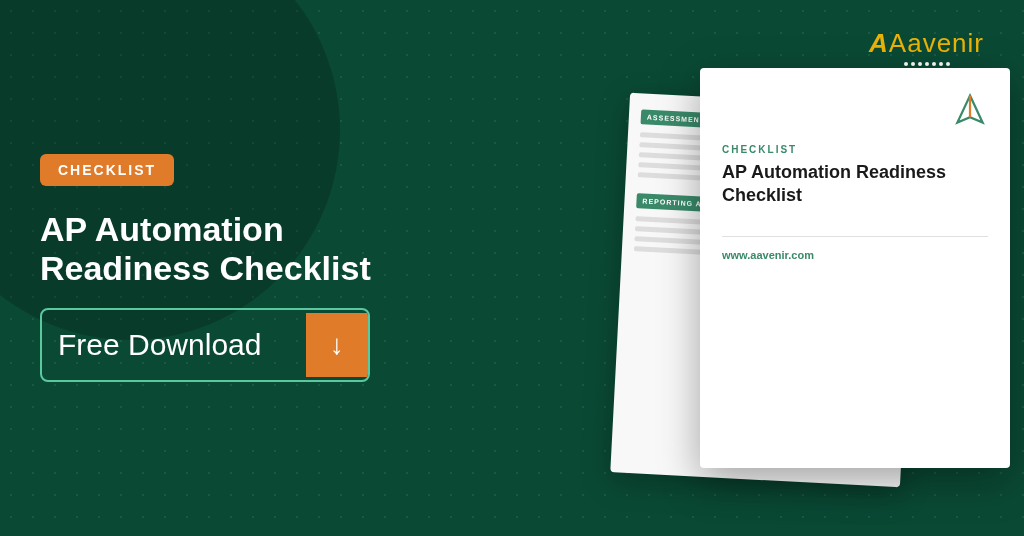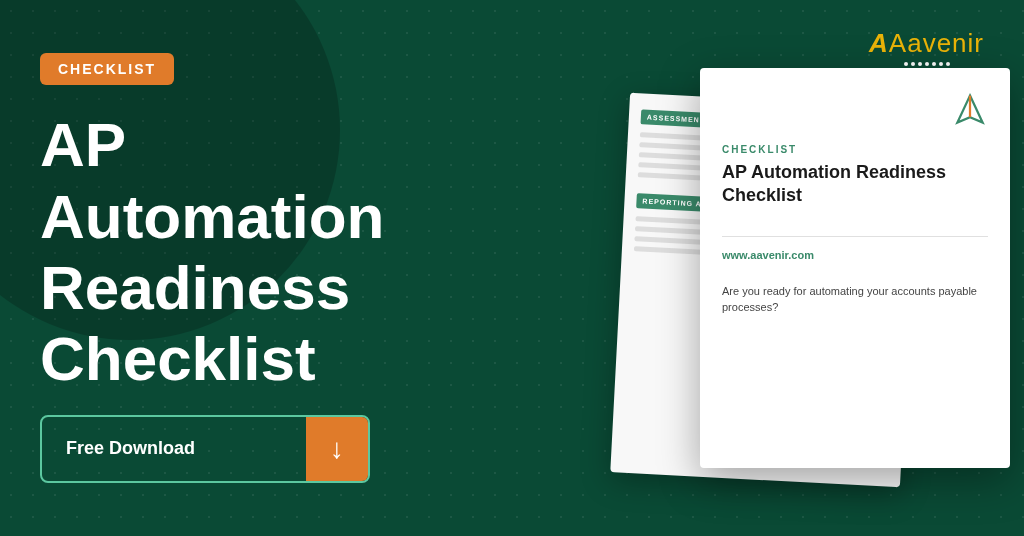--- a/index.html
+++ b/index.html
@@ -89,42 +89,42 @@
       font-size: 14px;
       font-weight: 800;
       letter-spacing: 2px;
       padding: 8px 18px;
       border-radius: 6px;
       margin-bottom: 24px;
     }
 
     .main-title {
       color: white;
-      font-size: 62px;
+      font-size: 34px;
       font-weight: 800;
       line-height: 1.15;
       margin-bottom: 20px;
     }
 
     .download-btn {
       display: flex;
       align-items: center;
       border: 2px solid #5cc8a0;
       border-radius: 8px;
       overflow: hidden;
       width: 330px;
       cursor: pointer;
     }
 
     .download-btn-text {
       flex: 1;
-      padding: 18px 24px;
-      color: white;
-      font-size: 18px;
-      font-weight: 700;
+      padding: 18px 16px;
+      color: white;
+      font-size: 30px;
+      font-weight: 400;
       background: transparent;
     }
 
     .download-btn-icon {
       background: #e07b2a;
       padding: 18px 24px;
       display: flex;
       align-items: center;
       justify-content: center;
     }
@@ -302,17 +302,16 @@
           <line x1="20" y1="4" x2="20" y2="28" stroke="#e07b2a" stroke-width="2.5"></line>
         </svg>
       </div>
 
       <div class="doc-checklist-label">CHECKLIST</div>
       <div class="doc-title">AP Automation Readiness Checklist</div>
 
       <div style="width:100%;height:1px;background:#e0e0e0;margin:12px 0;"></div>
 
       <div class="doc-url">www.aavenir.com</div>
-      <div class="doc-description">Are you ready for automating your accounts payable processes?</div>
     </div>
 
   </div>
 </div>
 
 </body></html>

